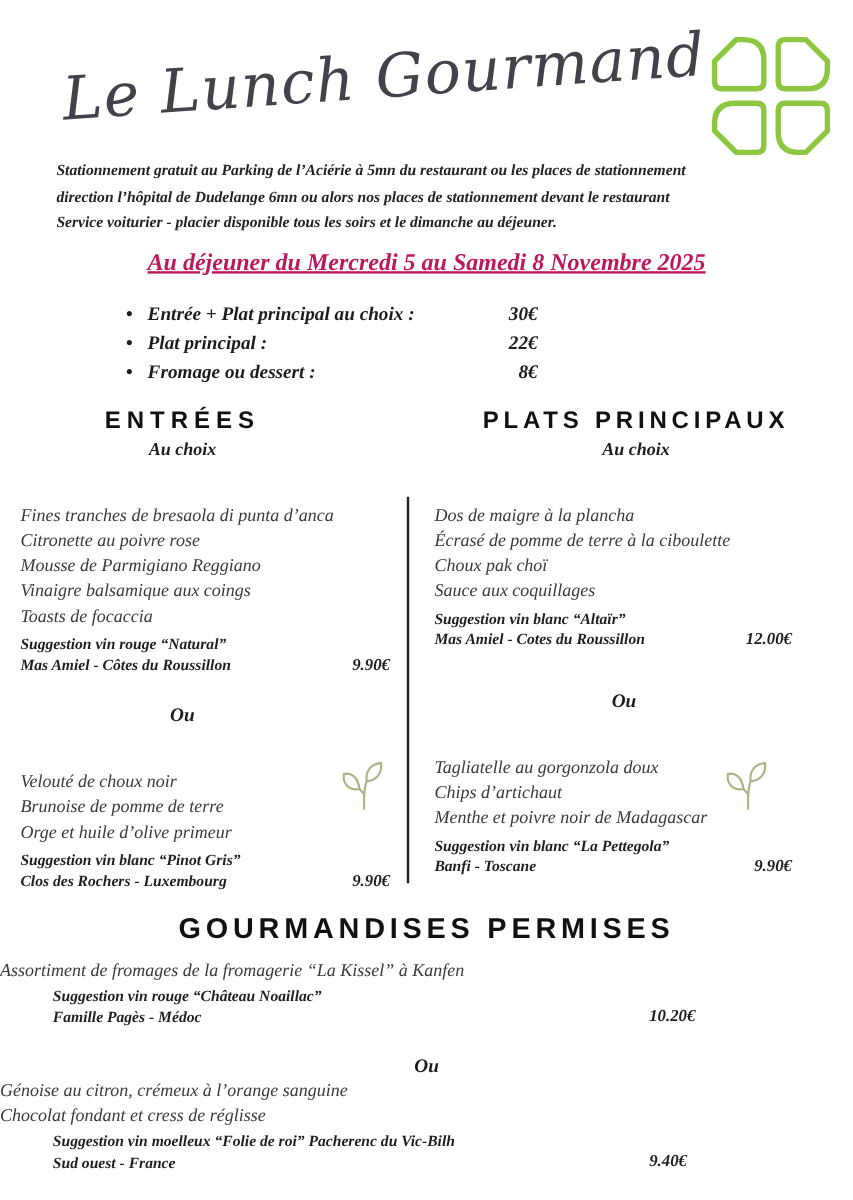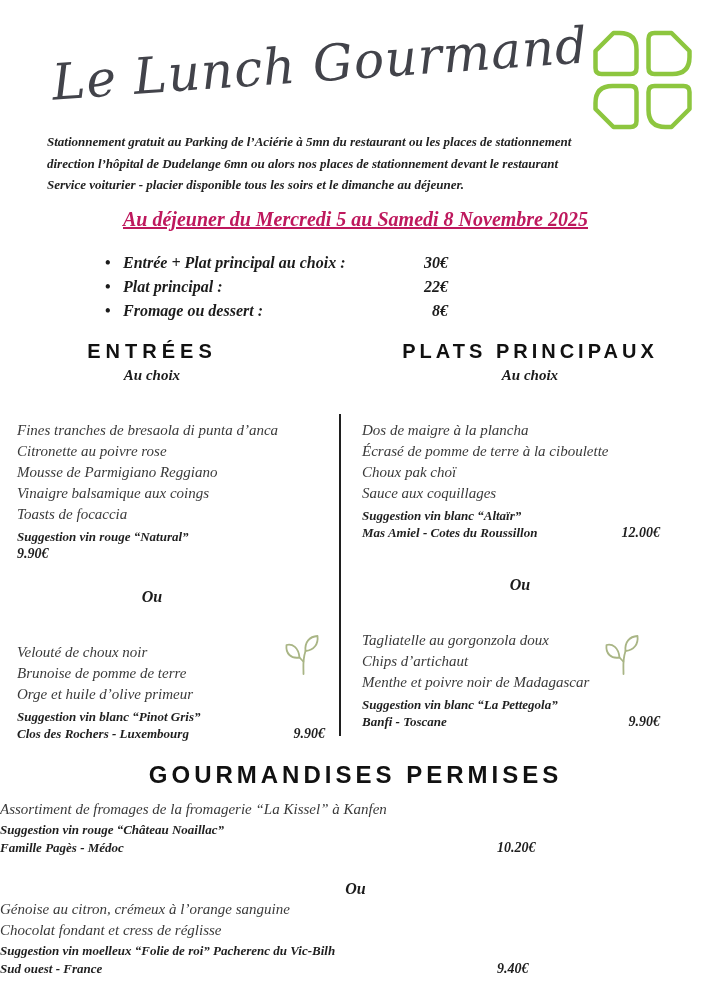--- a/index.html
+++ b/index.html
@@ -67,21 +67,21 @@
   
   .gp-title {
     position:absolute; top:761px; left:0; width:711px; text-align:center;
     font-family:"Liberation Sans", sans-serif; font-weight:bold; font-size:24px;
     letter-spacing:4px; color:#111;
   }
   .center-blk { position:absolute; left:0; width:711px; text-align:left; }
   .cheese-blk  { top:799px; }
   .dessert-blk { top:899px; }
   .center-blk .item-line { line-height:21px; }
-  .center-row { position:relative; margin-top:1px; font-weight:bold; font-style:italic; font-size:13px; line-height:17px; color:#1f1f1f; }
+  .center-row { position:relative; margin-top:1px; font-weight:bold; font-style:italic; font-size:13px; line-height:17px; color:#1f1f1f;margin-left:44px; }
   .center-row .c-price { position:absolute; left:497px; top:0; font-size:14px; }
 </style>
 </head>
 <body>
 
 <div class="page">
 
   <div class="script-title">Le Lunch Gourmand</div>
 
   <svg class="clover" width="105" height="100" viewBox="0 0 100 100" fill="none">
@@ -125,20 +125,21 @@
   <div class="divider"></div>
 
   <div class="blk blk-e1">
     <div class="item-line">Fines tranches de bresaola di punta d’anca</div>
     <div class="item-line">Citronette au poivre rose</div>
     <div class="item-line">Mousse de Parmigiano Reggiano</div>
     <div class="item-line">Vinaigre balsamique aux coings</div>
     <div class="item-line">Toasts de focaccia</div>
     <div class="sugg-line">Suggestion vin rouge “Natural”</div>
     <div class="producer-row">
+      <span>Mas Amiel - Côtes du Roussillon</span>
       <span class="price">9.90€</span>
     </div>
   </div>
 
   <div class="blk blk-p1">
     <div class="item-line">Dos de maigre à la plancha</div>
     <div class="item-line">Écrasé de pomme de terre à la ciboulette</div>
     <div class="item-line">Choux pak choï</div>
     <div class="item-line">Sauce aux coquillages</div>
     <div class="sugg-line">Suggestion vin blanc “Altaïr”</div>

